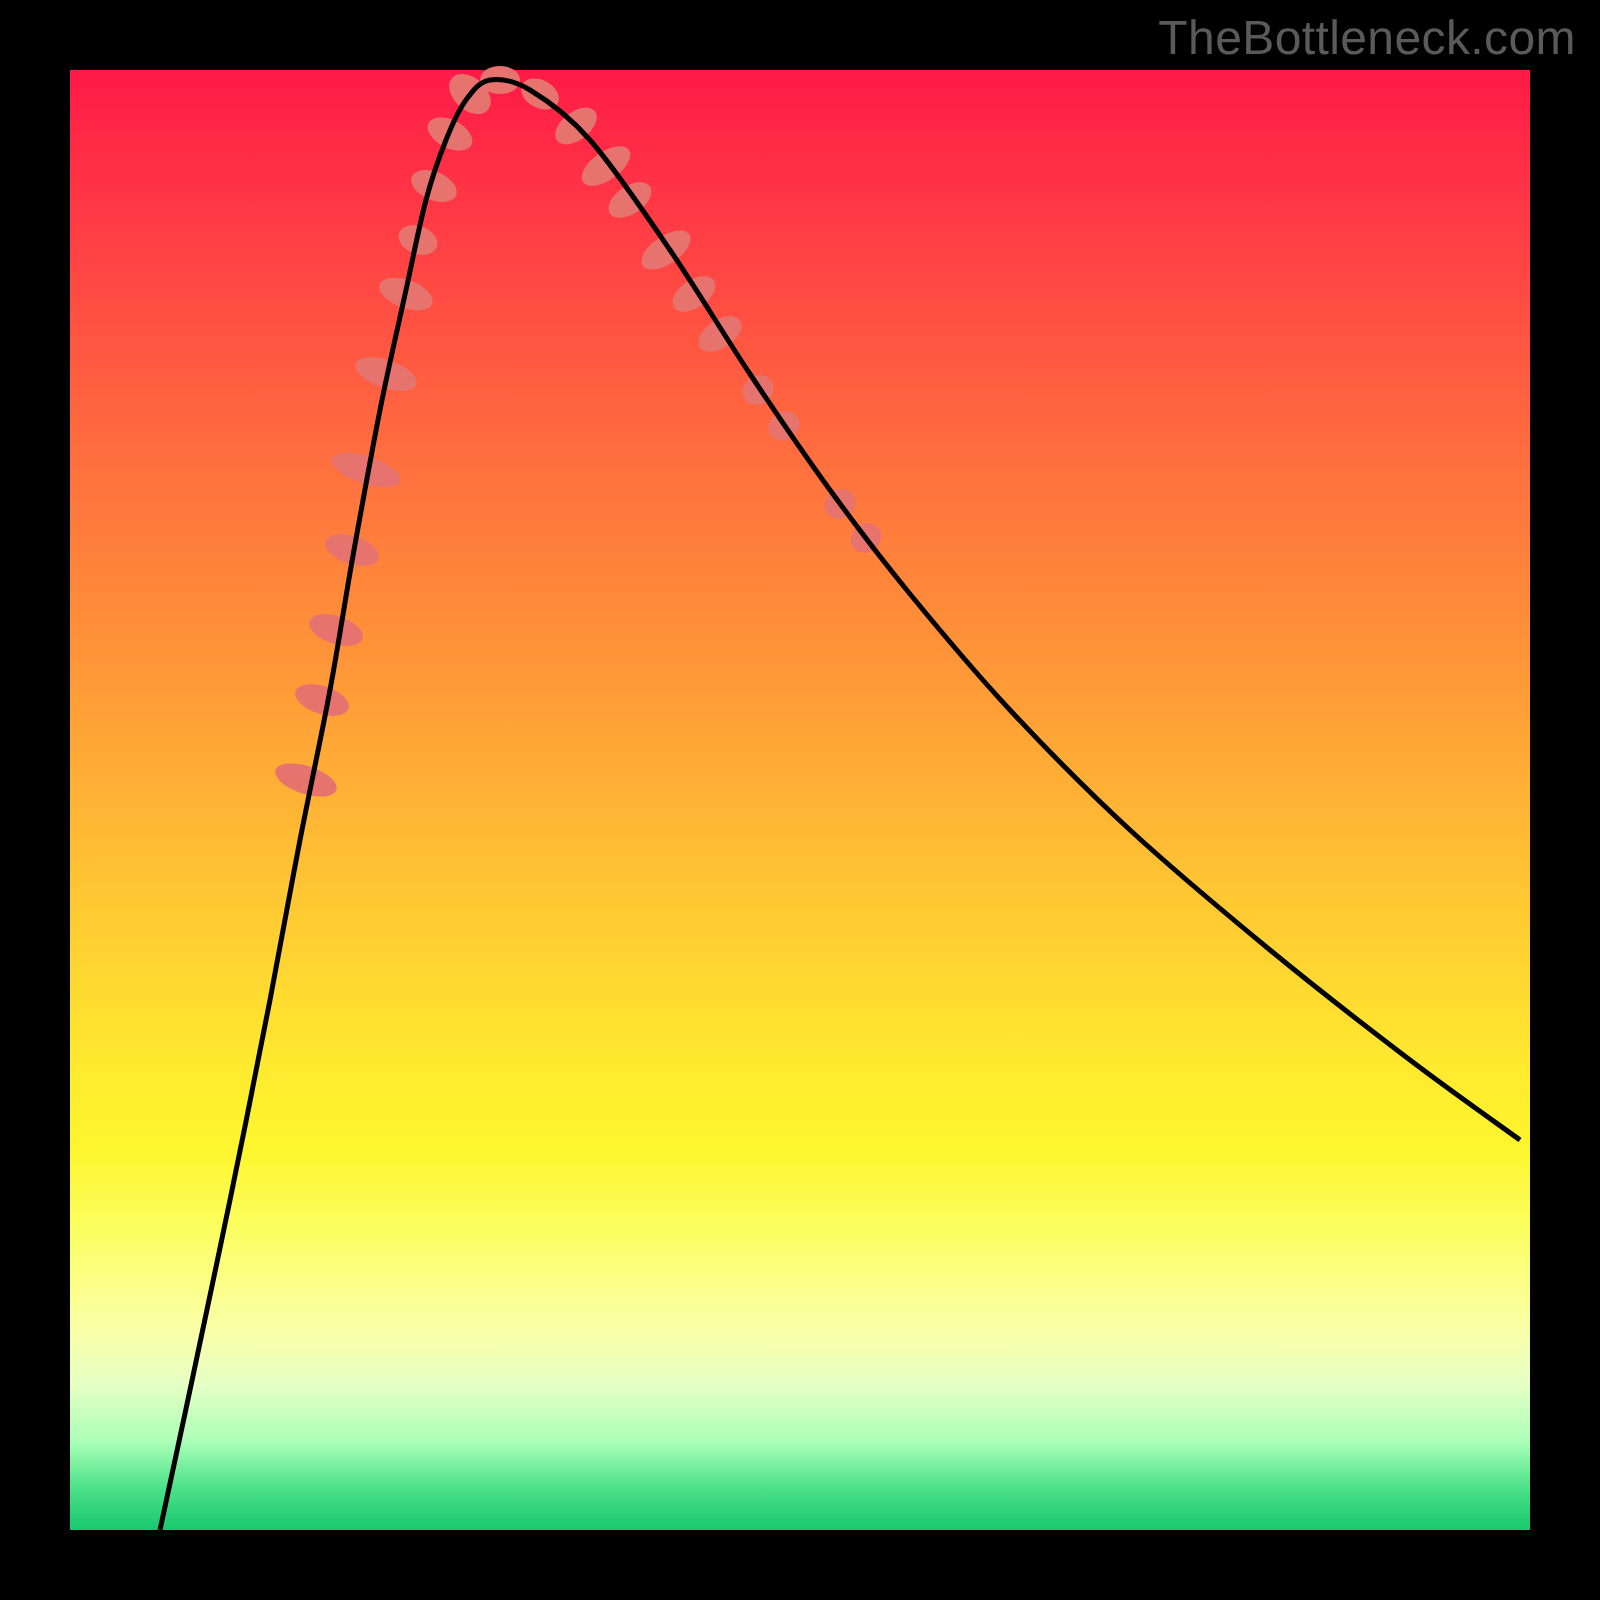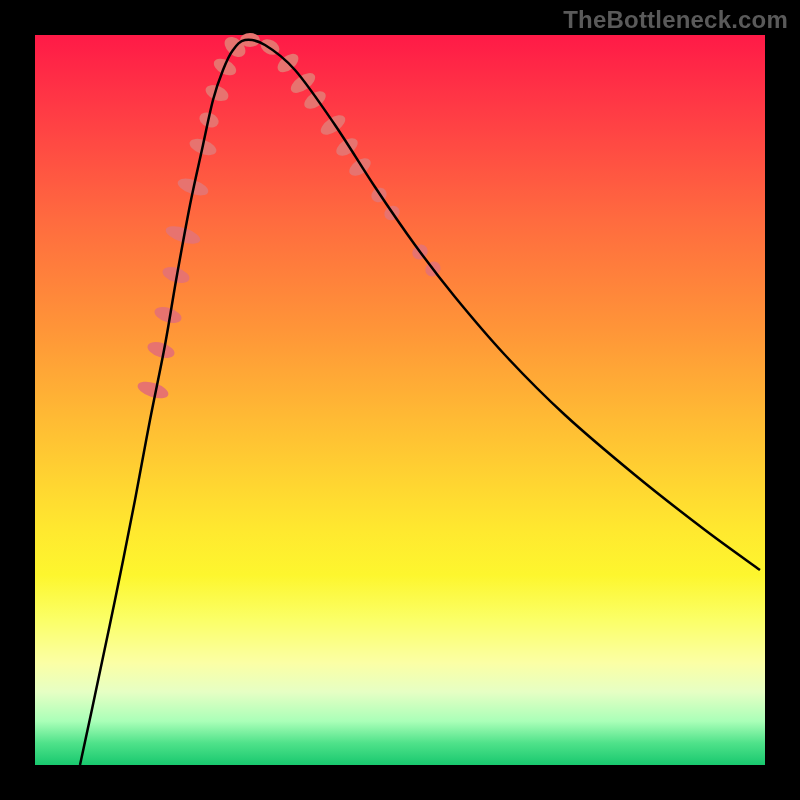--- a/index.html
+++ b/index.html
@@ -42,21 +42,21 @@
       #4fe28a 97%,
       #18c86e 100%
     );
   }
   .watermark {
     position: absolute;
     top: 6px;
     right: 12px;
     color: #5a5a5a;
     font-size: 24px;
-    font-weight: 700;
+    font-weight: 400;
     letter-spacing: 0.2px;
     user-select: none;
   }
   svg.curve {
     position: absolute;
     left: 0;
     top: 0;
     width: 730px;
     height: 730px;
     overflow: visible;

